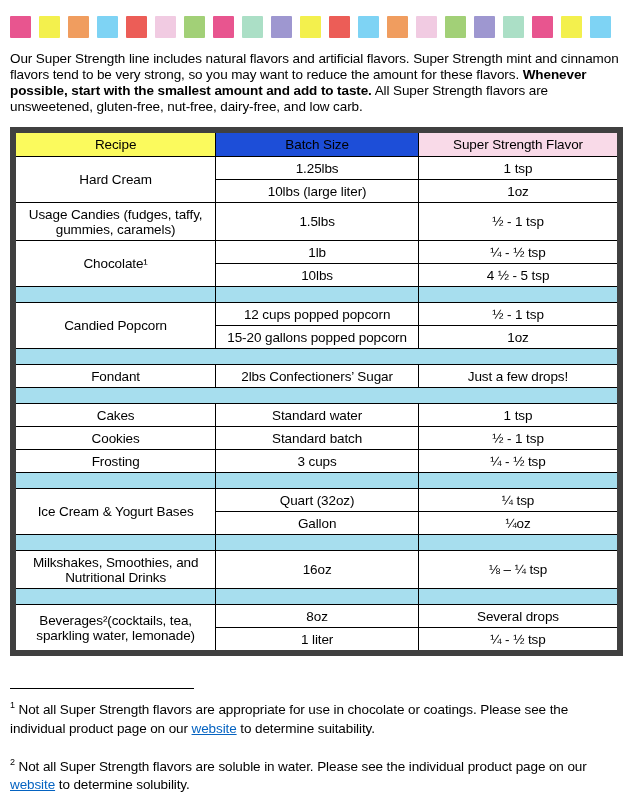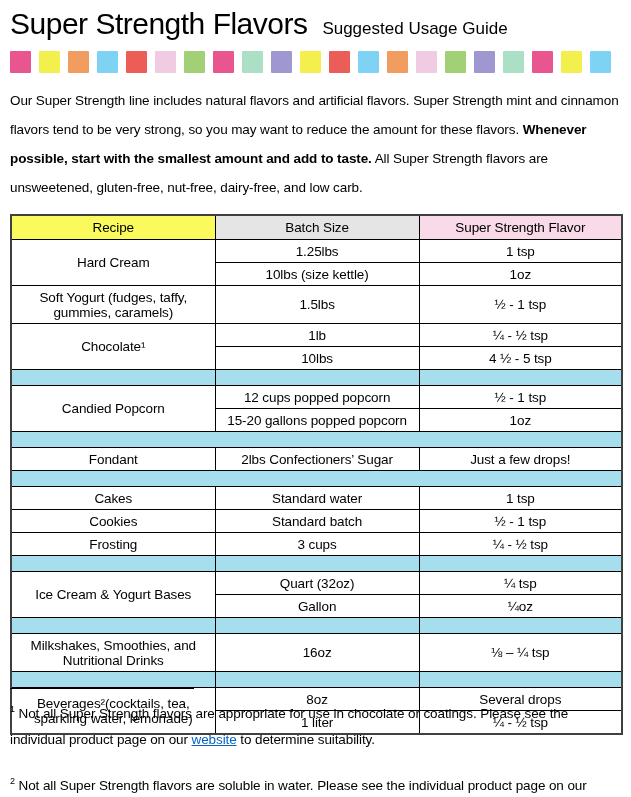--- a/index.html
+++ b/index.html
@@ -19,30 +19,30 @@
 
   
   .strip { display: flex; gap: 8px; margin-top: 10px; height: 22px; }
   .strip .sq { width: 21px; height: 22px; border-radius: 1px; flex: 0 0 auto; }
 
   
   .intro {
     margin: 13px 0 0 0;
     font-size: 13.5px;
     letter-spacing: -0.1px;
-    line-height: 29px;
+    line-height: 16px;
   }
   .intro b { letter-spacing: -0.1px; }
 
   
   table.usage {
     width: 613px;
     margin-top: 12px;
     border-collapse: collapse;
-    border: 2px solid #404040;
+    border: 6px solid #404040;
     table-layout: fixed;
   }
   table.usage th, table.usage td {
     border: 1px solid #000;
     text-align: center;
     vertical-align: middle;
     font-size: 13.5px;
     letter-spacing: -0.1px;
     padding: 1px 4px;
     overflow: hidden;
@@ -52,34 +52,30 @@
   table.usage tr.tall td { height: 35px; }
   table.usage tr.sep td { height: 15px; padding: 0; }
 
   
   .footnotes { position: absolute; left: 10px; top: 688px; width: 611px; }
   .fn-rule { width: 184px; border: 0; border-top: 1px solid #000; margin: 0 0 7px 0; }
   .footnote {
     margin: 0 0 15px 0;
     font-size: 13.5px;
     letter-spacing: -0.1px;
-    line-height: 26px;
+    line-height: 19px;
   }
   .footnote sup { font-size: 9px; }
   .footnote a { text-decoration: underline; }
 </style>
 </head>
 <body>
 
 <div class="page">
 
-  <h1 class="title">
-    <span class="title-main">Super Strength Flavors</span>
-    <span class="title-sub">Suggested Usage Guide</span>
-  </h1>
 
   <div class="strip">
       <div class="sq" style="background: rgb(232, 85, 143);"></div>
       <div class="sq" style="background: rgb(243, 240, 77);"></div>
       <div class="sq" style="background: rgb(240, 157, 95);"></div>
       <div class="sq" style="background: rgb(126, 211, 244);"></div>
       <div class="sq" style="background: rgb(236, 93, 87);"></div>
       <div class="sq" style="background: rgb(241, 203, 226);"></div>
       <div class="sq" style="background: rgb(162, 208, 119);"></div>
       <div class="sq" style="background: rgb(232, 85, 143);"></div>
@@ -106,36 +102,36 @@
 
   <table class="usage">
     <colgroup>
       <col style="width:33.4%">
         <col style="width:33.4%">
         <col style="width:33.2%">
     </colgroup>
     <thead>
       <tr>
           <th style="background: rgb(251, 250, 93);">Recipe</th>
-          <th style="background: #e5e5e5;">Batch Size</th>
+          <th style="background: #1d4ed8;">Batch Size</th>
           <th style="background: rgb(249, 218, 232);">Super Strength Flavor</th>
         </tr>
     </thead>
     <tbody>
         <tr class="data">
           <td rowspan="2">Hard Cream</td>
           <td>1.25lbs</td>
           <td>1 tsp</td>
         </tr>
         <tr class="data">
-          <td>10lbs (size kettle)</td>
+          <td>10lbs (large liter)</td>
           <td>1oz</td>
         </tr>
         <tr class="data tall">
-          <td>Soft Yogurt (fudges, taffy, gummies, caramels)</td>
+          <td>Usage Candies (fudges, taffy, gummies, caramels)</td>
           <td>1.5lbs</td>
           <td>½ - 1 tsp</td>
         </tr>
         <tr class="data">
           <td rowspan="2">Chocolate¹</td>
           <td>1lb</td>
           <td>¼ - ½ tsp</td>
         </tr>
         <tr class="data">
           <td>10lbs</td>

